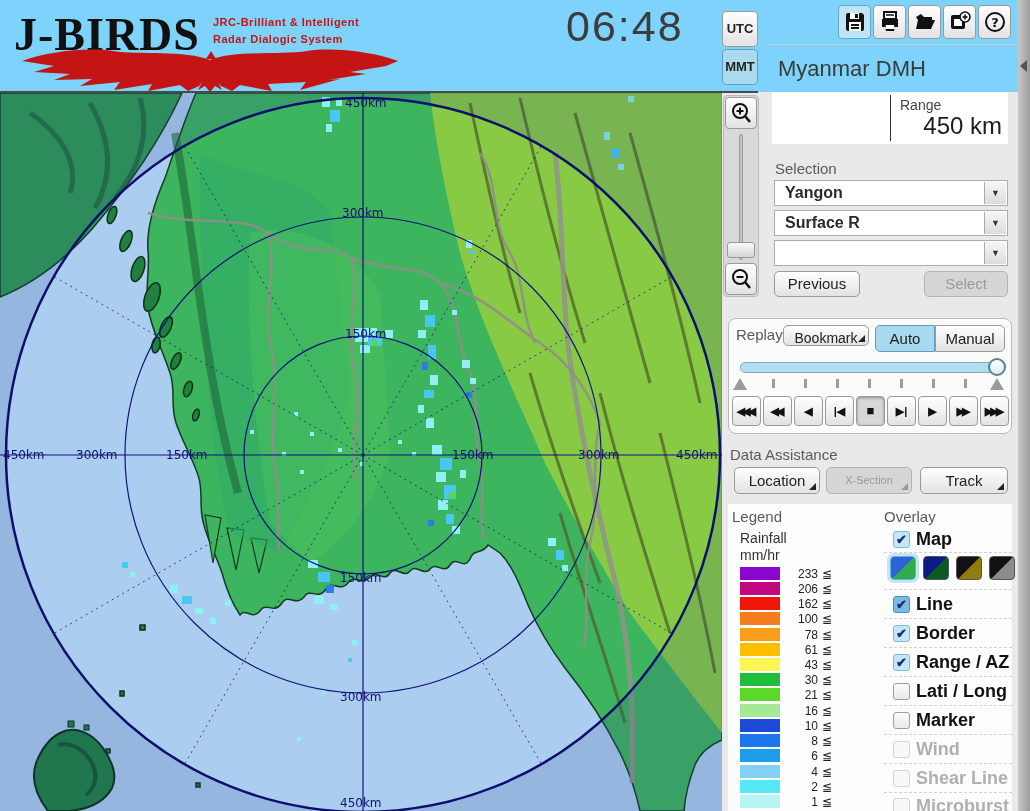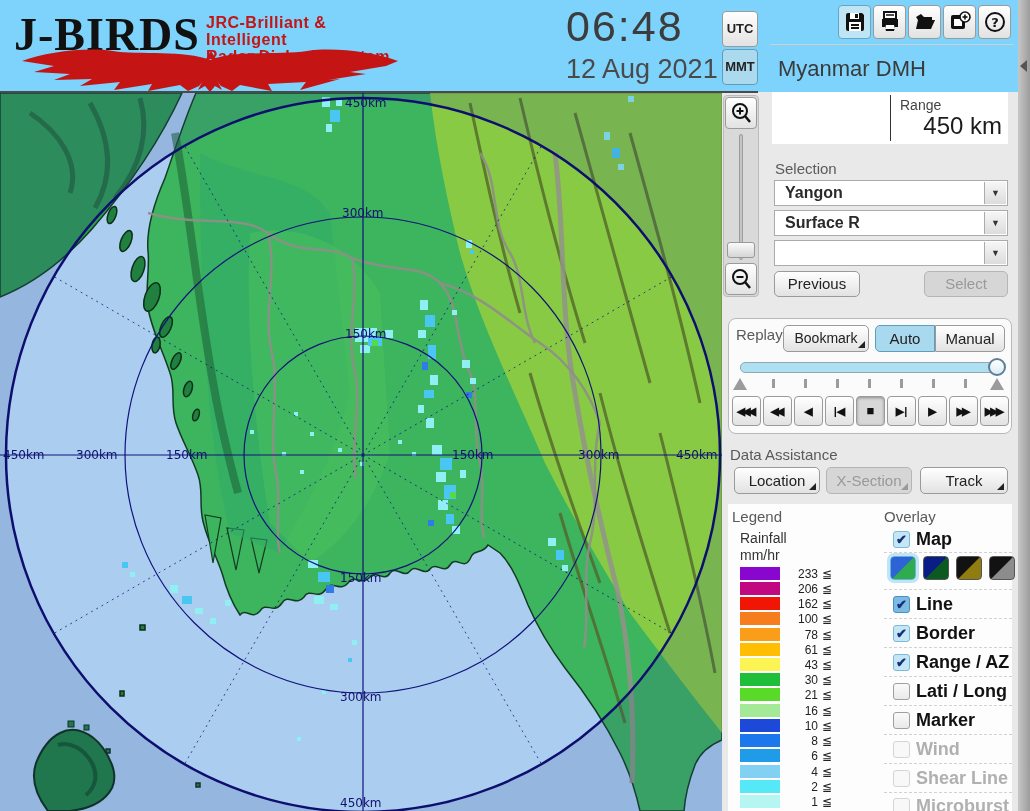--- a/index.html
+++ b/index.html
@@ -3,21 +3,21 @@
 <meta charset="utf-8">
 <style>
   * { margin:0; padding:0; box-sizing:border-box; }
   body { font-family:"Liberation Sans", sans-serif; background:#cfcfcf; }
   #app { position:relative; width:1030px; height:811px; background:#e9e9e9; overflow:hidden; }
 
   
   #header { position:absolute; left:0; top:0; width:1018px; height:92px; background:#7dd3fc; }
   #logo { position:absolute; left:10px; top:2px; width:400px; height:88px; }
   .logo-title { position:absolute; left:4px; top:6px; font-family:"Liberation Serif", serif; font-weight:bold; font-size:46px; letter-spacing:1px; color:#111; }
-  .logo-tag { position:absolute; left:196px; top:12px; color:#c41414; font-weight:bold; font-size:16px; line-height:17px; letter-spacing:.5px; }
+  .logo-tag { position:absolute; left:203px; top:12px; color:#c41414; font-weight:bold; font-size:11px; line-height:17px; letter-spacing:.5px; }
   #eagle { position:absolute; left:8px; top:46px; }
   .hdr-line { position:absolute; left:0; top:91px; width:758px; height:2px; background:#4a4a4a; }
 
   .btn { background:linear-gradient(#ffffff,#e2e2e2); border:1px solid #9a9a9a; border-radius:4px; color:#222; text-align:center; position:absolute; cursor:default; }
   .btn.disabled { background:#d6d6d6; color:#999; border-color:#b5b5b5; }
   .corner-tri { position:absolute; right:3px; bottom:3px; width:0; height:0; border-left:7px solid transparent; border-bottom:7px solid #222; }
   .corner-tri.gray { border-bottom-color:#9a9a9a; }
 
   #warning-btn { left:486px; top:10px; width:72px; height:58px; background:#fff; border:1px solid #e0e0e0; border-radius:3px; font-size:16px; color:#9aa0a6; line-height:56px; }
   #clock-time { position:absolute; left:566px; top:2px; font-size:43px; color:#3c3c3c; letter-spacing:2px; }
@@ -57,34 +57,34 @@
 
   .dropdown { position:absolute; left:774px; width:234px; height:26px; background:#fff; border:1px solid #ababab; }
   .dd-text { position:absolute; left:10px; top:3px; font-size:16px; font-weight:bold; color:#2a2a2a; }
   .dd-arrow { position:absolute; right:1px; top:1px; width:22px; height:22px; background:linear-gradient(#f6f6f6,#dcdcdc); border-left:1px solid #ababab; text-align:center; font-size:9px; line-height:22px; color:#333; }
 
   #previous-btn { left:774px; top:271px; width:86px; height:26px; font-size:15px; line-height:24px; border-radius:5px; }
   #select-btn   { left:924px; top:271px; width:84px; height:26px; font-size:15px; line-height:24px; border-radius:5px; }
 
   #replay-box { position:absolute; left:728px; top:318px; width:284px; height:116px; background:#fbfbfb; border:1px solid #b9b9b9; border-radius:8px; }
   #replay-label { left:736px; top:326px; }
-  #bookmark-btn { left:783px; top:325px; width:86px; height:27px; font-size:14px; line-height:25px; border-radius:5px; }
+  #bookmark-btn { left:783px; top:325px; width:86px; height:21px; font-size:14px; line-height:25px; border-radius:5px; }
   #auto-btn   { left:875px; top:325px; width:60px; height:27px; font-size:15px; line-height:25px; background:#a9d9ef; border-color:#5f9dbd; border-radius:5px 0 0 5px; }
   #manual-btn { left:935px; top:325px; width:70px; height:27px; font-size:15px; line-height:25px; border-radius:0 5px 5px 0; }
   #replay-track { position:absolute; left:740px; top:362px; width:258px; height:11px; background:#aee0f2; border:1px solid #8faab5; border-radius:5px; }
   #replay-handle { position:absolute; left:988px; top:358px; width:18px; height:18px; background:linear-gradient(#ffffff,#dcecf4); border:2px solid #5b7f97; border-radius:50%; }
   .tick { position:absolute; top:379px; width:3px; height:9px; background:#9b9b9b; }
   .end-tri { position:absolute; top:378px; width:0; height:0; border-left:7px solid transparent; border-right:7px solid transparent; border-bottom:12px solid #9b9b9b; }
   .pb-btn { top:396px; width:29px; height:30px; font-size:11px; font-weight:bold; line-height:28px; border-radius:4px; color:#111; }
   .pb-btn.squeeze { letter-spacing:-3px; padding-right:3px; }
   #pb-stop { background:#d7d7d7; box-shadow:inset 0 1px 3px rgba(0,0,0,.35); font-size:13px; }
 
   #da-label { left:730px; top:446px; }
   #location-btn { left:734px; top:467px; width:86px; height:27px; font-size:15px; line-height:25px; border-radius:5px; }
-  #xsection-btn { left:826px; top:467px; width:86px; height:27px; font-size:15px; line-height:25px; border-radius:5px;text-align:center; }
+  #xsection-btn { left:826px; top:467px; width:86px; height:27px; font-size:11px; line-height:25px; border-radius:5px;text-align:center; }
   #track-btn    { left:920px; top:467px; width:88px; height:27px; font-size:15px; line-height:25px; border-radius:5px; }
 
   #legend-overlay-box { position:absolute; left:728px; top:504px; width:284px; height:307px; background:#fdfdfd; }
   #legend-label { left:732px; top:508px; }
   #overlay-label { left:884px; top:508px; }
   #legend-title { position:absolute; left:740px; top:530px; font-size:14px; color:#333; line-height:17px; }
   .lg-row { position:absolute; left:740px; width:130px; height:14px; }
   .lg-sw { position:absolute; left:0; top:0; width:40px; height:13px; }
   .lg-val { position:absolute; left:42px; top:0; width:36px; font-size:12px; color:#222; text-align:right; }
   .lg-le { position:absolute; left:82px; top:0; font-size:12px; color:#222; }
@@ -116,21 +116,20 @@
         <path fill="#c41414" d="M192,12 C168,2 120,7 95,3 C68,-1 28,4 4,13 L36,18 L16,24 L52,26 L36,32 L74,31 L62,38 L102,34 L96,42 L134,36 L130,43 L162,37 L170,43 L181,38 L186,32
           C188,35 196,35 198,32 L203,38 L214,43 L222,37 L254,43 L250,36 L288,34 L282,42 L322,31 L310,32 L348,26 L332,24 L368,18 L380,13
           C356,4 316,-1 289,3 C264,7 216,2 192,12 Z"></path>
         <path fill="#c41414" d="M186,30 L180,42 L187,38 L192,44 L197,38 L204,42 L198,30 Z"></path>
         <path fill="#c41414" d="M188,11 L193,3 L198,11 Z"></path>
       </svg>
     </div>
 
 
     <div id="clock-time">06:48</div>
-    <div id="clock-date">12 Aug 2021</div>
 
     <div id="utc-btn" class="btn">UTC</div>
     <div id="mmt-btn" class="btn">MMT</div>
 
     <div id="save-btn" class="btn tool-btn" style="left:838px;">
       <svg width="22" height="22" viewBox="0 0 22 22">
         <path d="M2,4 q0,-2 2,-2 h14 l2,2 v14 q0,2 -2,2 h-14 q-2,0 -2,-2 z" fill="#111"></path>
         <rect x="6" y="2" width="9" height="6" fill="#fff"></rect>
           <rect x="11" y="3" width="3" height="4" fill="#111"></rect>
         <rect x="5" y="11" width="12" height="9" fill="#fff"></rect>

